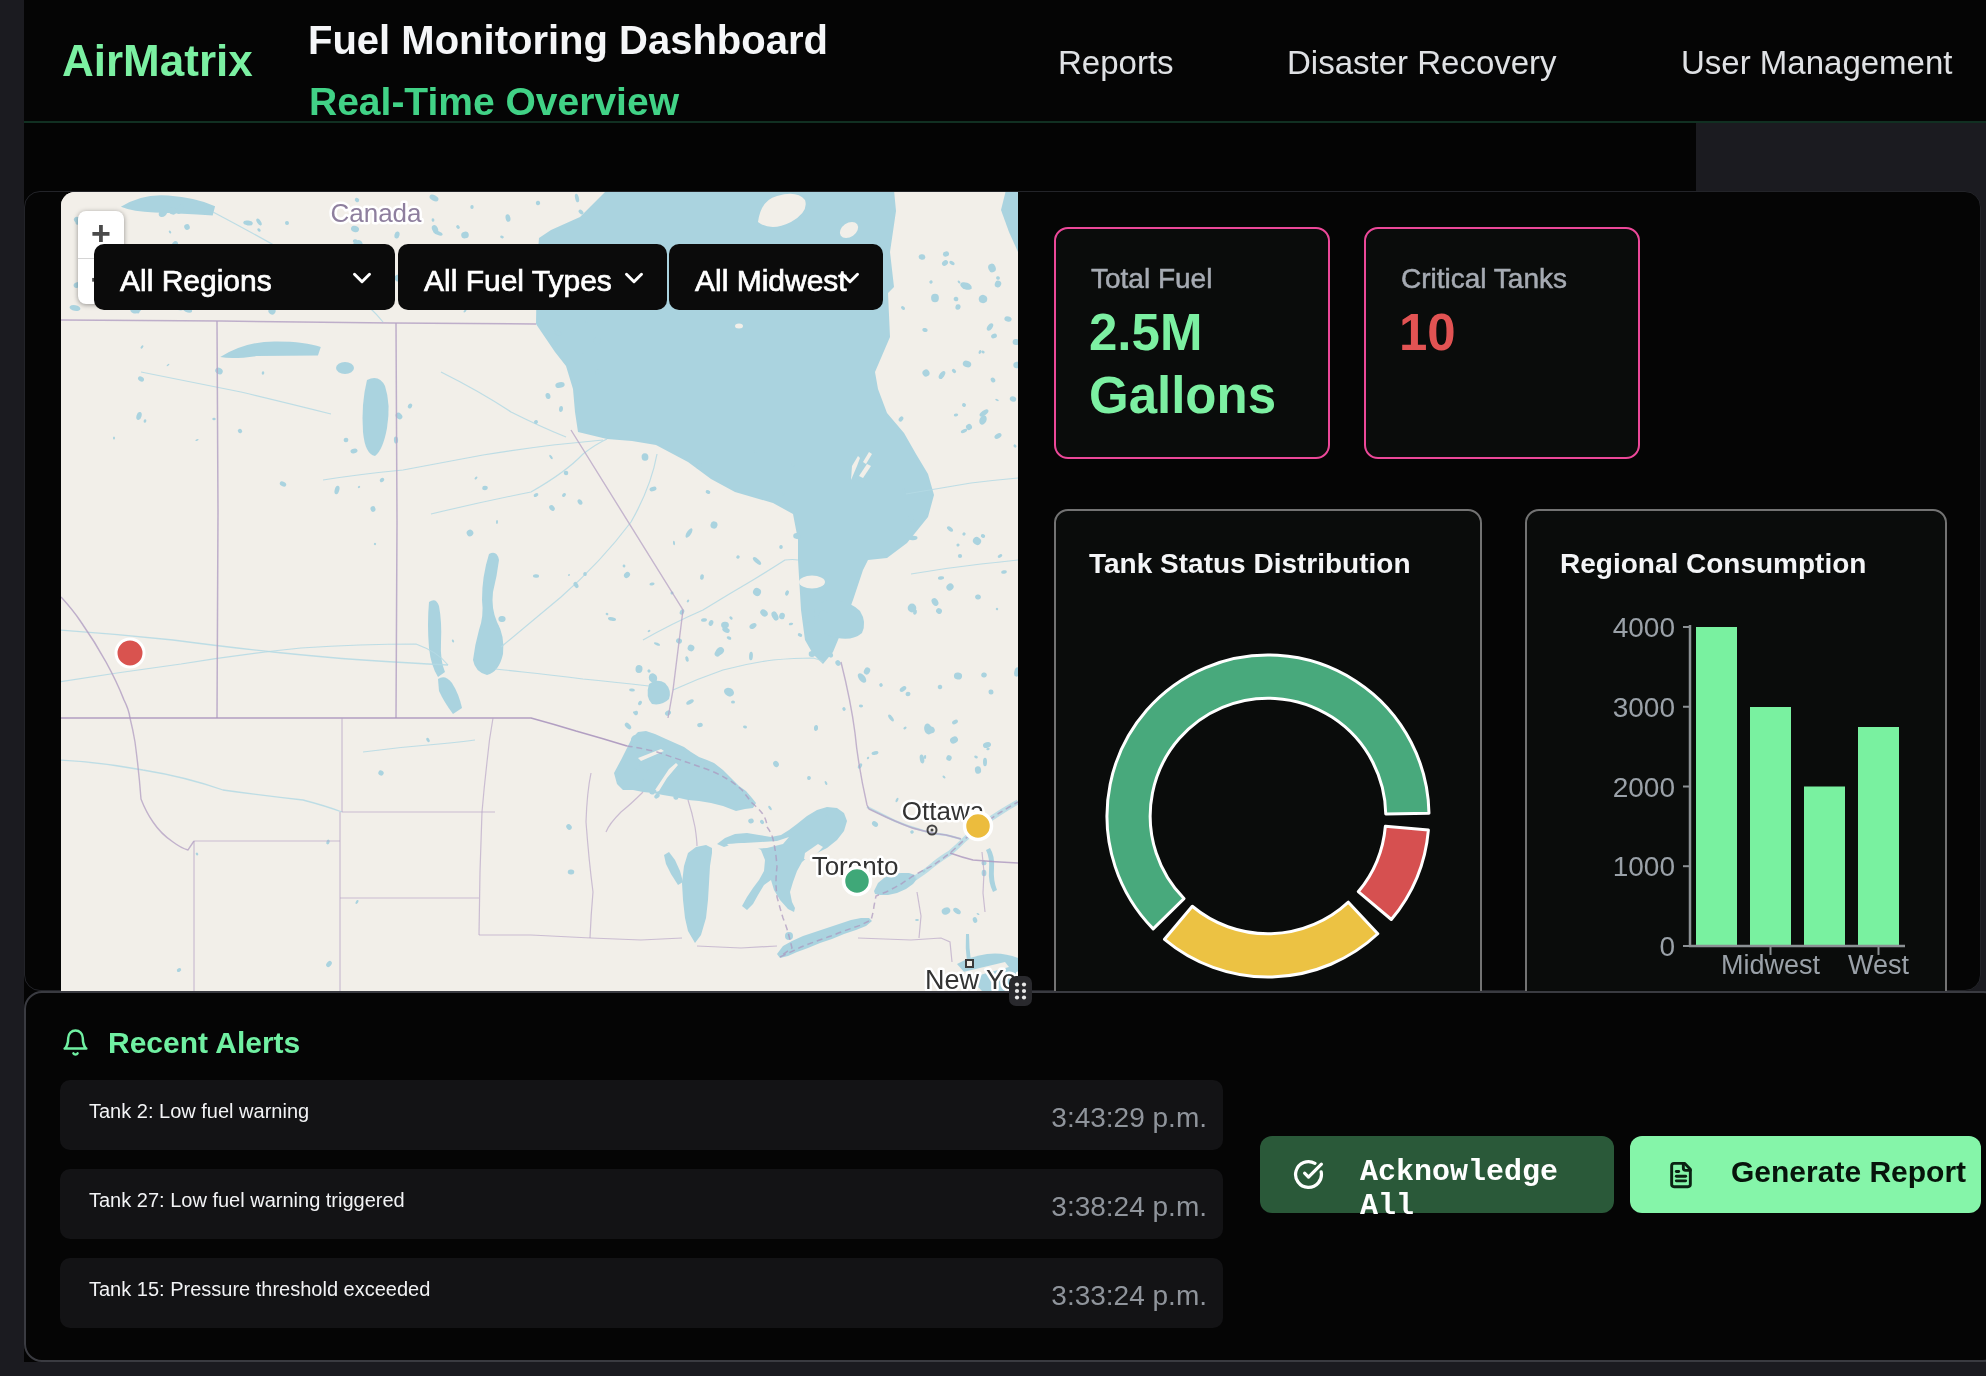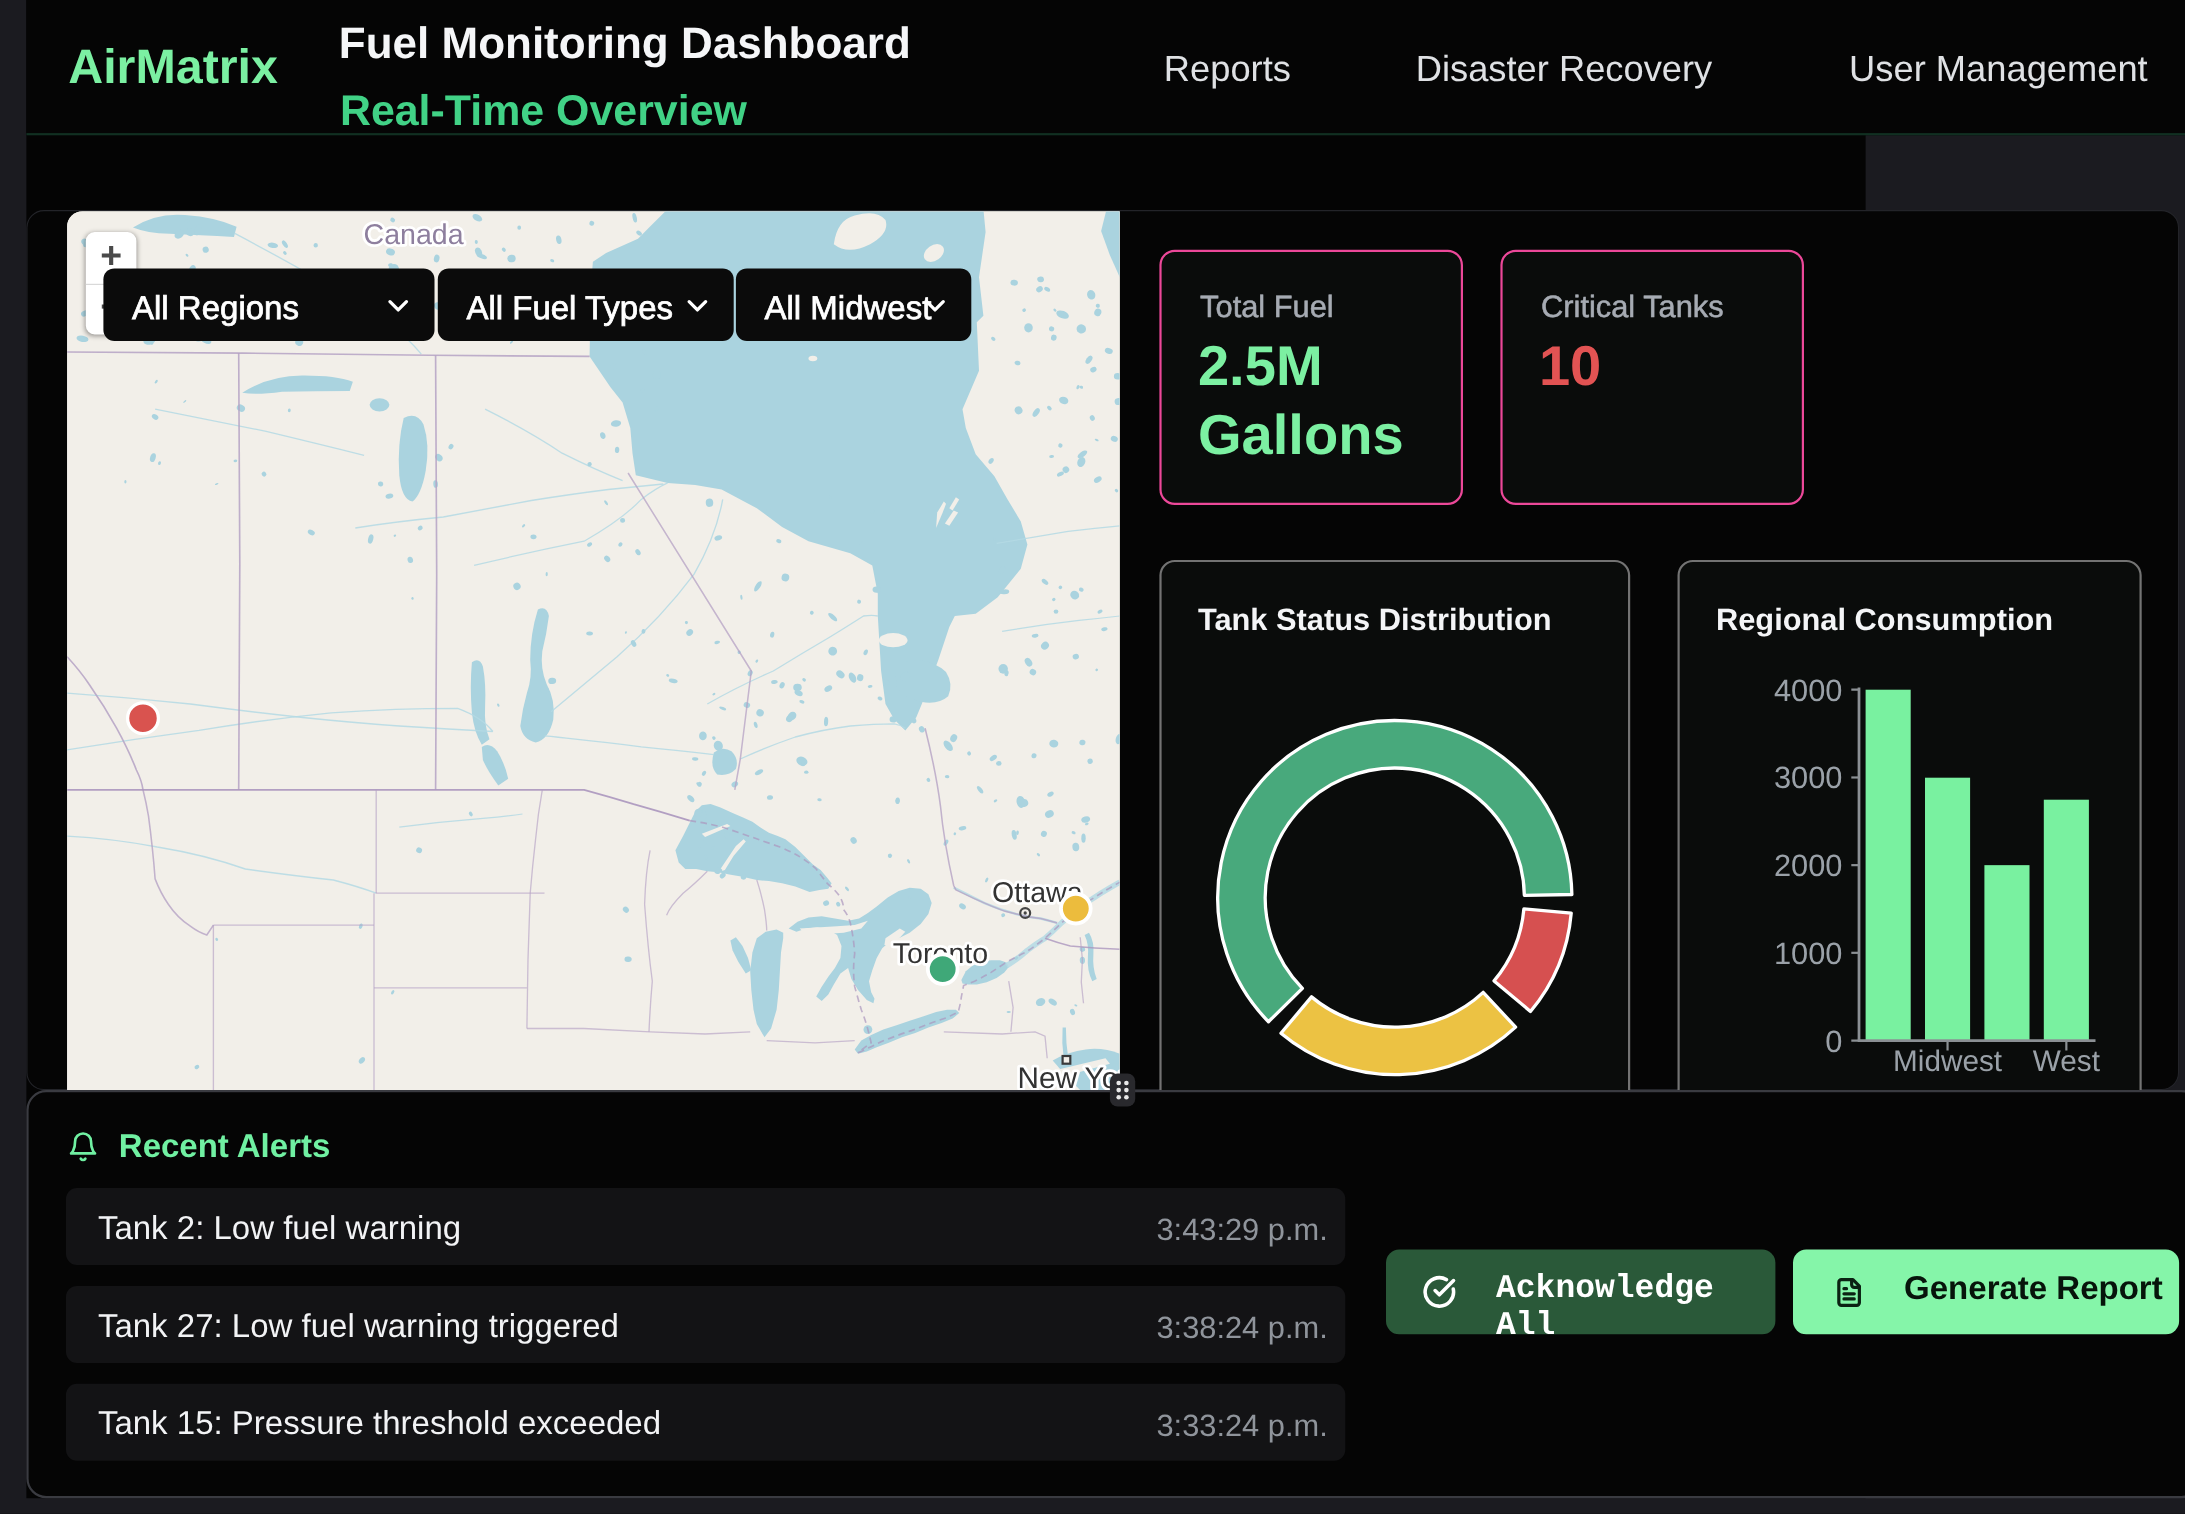--- a/index.html
+++ b/index.html
@@ -47,21 +47,21 @@
 #grip { position:absolute; left:985px; top:976px; width:23px; height:30px; background:#29292d;
   border-radius:7px; z-index:5; }
 
 
 #alerts { position:absolute; left:0px; top:991px; width:1977px; height:371px; background:#050505;
   border:2px solid #3a3b41; border-radius:18px; }
 #alerthead { position:absolute; left:84px; top:1026px; font-size:30px; font-weight:700; color:#70f0a2; }
 #bell { position:absolute; left:37px; top:1028px; }
 .arow { position:absolute; left:36px; width:1163px; height:70px; background:#131315;
   border-radius:10px; }
-.arow .msg { position:absolute; left:29px; top:20px; font-size:30px; font-weight:400; color:#f2f3f5; }
+.arow .msg { position:absolute; left:29px; top:20px; font-size:20px; font-weight:400; color:#f2f3f5; }
 .arow .time { position:absolute; right:16px; top:22px; font-size:28px; color:#8f949b; }
 .btn { position:absolute; top:1136px; height:77px; border-radius:12px; }
 #ack { left:1236px; width:354px; background:#2a5939; }
 #ack .t { position:absolute; left:100px; top:19px; font-size:30px; font-weight:700; color:#ffffff;font-family:Liberation Mono, monospace; }
 #ack svg { position:absolute; left:33px; top:23px; }
 #gen { left:1606px; width:351px; background:#85f5a9;text-align:right; }
 #gen .t { position:absolute; left:101px; top:19px; font-size:30px; font-weight:700; color:#07140b; }
 #gen svg { position:absolute; left:37px; top:23px; }
 </style></head>
 <body>

